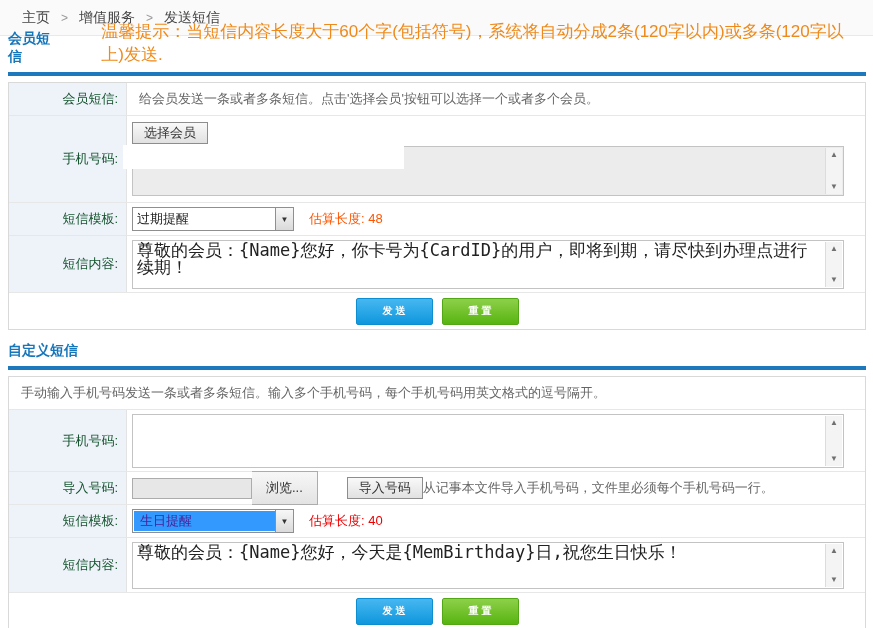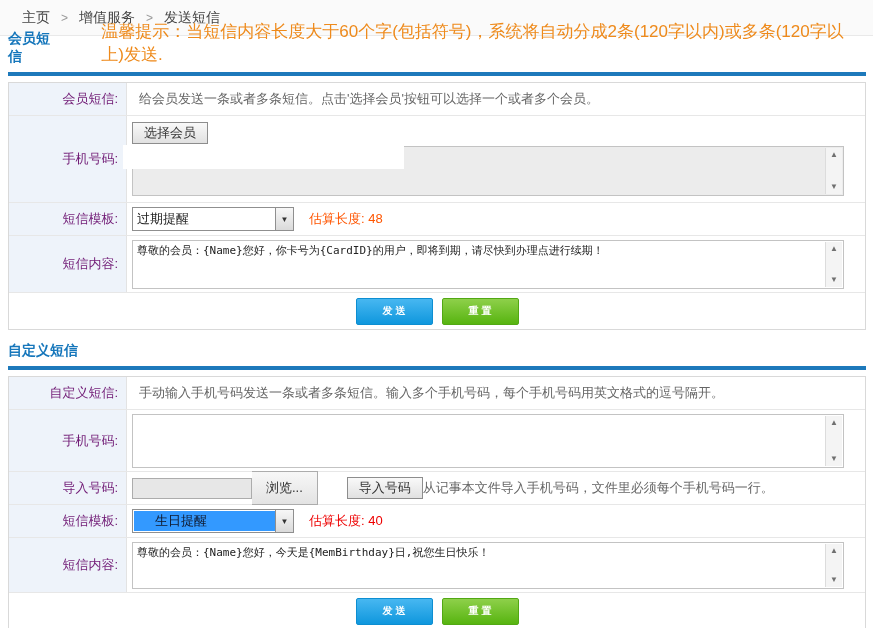--- a/index.html
+++ b/index.html
@@ -21,53 +21,53 @@
   .section-header { display:flex; align-items:flex-end; margin-top:11px; height:19px; }
   .section-title { color:#1576bb; font-weight:bold; font-size:14px; }
   .notice { color:#ee8a1b; font-size:17px; margin-left:40px; }
   .blue-bar { height:4px; background:#1d79bb; margin-top:6px; }
 
   
   .form-table { border:1px solid #d9d9d9; margin-top:6px; background:#fff; }
   .frow { display:flex; border-bottom:1px solid #e7e7e7; background:#fff; align-items:stretch; }
   .frow:last-child { border-bottom:none; }
   .flabel { width:118px; flex:0 0 118px; background:#eef3fa; border-right:1px solid #e3e3e3;
-            display:flex; align-items:center; justify-content:flex-end; padding-right:8px; color:#701a75; }
+            display:flex; align-items:center; justify-content:flex-end; padding-right:8px; color:#14532d; }
   .fcontent { flex:1; padding:0 12px; display:flex; align-items:center; color:#666; min-width:0; }
   .fcontent.ctrl { padding:0 12px 0 5px; }
   .r33 { height:33px; }
   .r-phone1 { height:87px; }
   .r-content1 { height:57px; }
   .r-phone2 { height:62px; }
   .r-content2 { height:55px; }
 
   .col { flex-direction:column; align-items:flex-start; justify-content:flex-start; }
 
   
   .gbtn { display:inline-flex; align-items:center; justify-content:center; height:22px; padding:0 11px;
           background:linear-gradient(#f9f9f9,#e1e1e1); border:1px solid #8d8d8d; color:#333;
           font-size:13px; cursor:pointer; white-space:nowrap; }
 
   
   .ta { position:relative; border:1px solid #c3c3c3; background:#fff; width:calc(100% - 9px); }
   .ta.gray { background:#ececec; }
   .ta-text { position:absolute; left:0; top:0; right:18px; bottom:0; padding:1px 4px; overflow:hidden;
-             font-family:"DejaVu Sans Mono","Liberation Mono",monospace; font-size:11px; color:#222;
+             font-family:"DejaVu Sans Mono","Liberation Mono",monospace; font-size:17px; color:#222;
              line-height:17px; white-space:pre-wrap; word-break:break-all; }
   .sbar { position:absolute; top:1px; right:1px; bottom:1px; width:17px; background:#f4f4f4;
           border-left:1px solid #dcdcdc; display:flex; flex-direction:column;
           justify-content:space-between; align-items:center; padding:3px 0; cursor:pointer; }
   .sarrow { font-size:8px; color:#707070; line-height:8px; }
   .white-patch { position:absolute; left:-10px; top:-2px; width:281px; height:24px; background:#fff; }
 
   
   .sel { width:162px; height:24px; border:1px solid #8f8f8f; background:#fff; display:flex;
          align-items:stretch; cursor:pointer; flex:0 0 auto; }
   .sel-text { flex:1; display:flex; align-items:center; padding-left:4px; color:#222; overflow:hidden; }
-  .sel-text.hl { background:#3399ff; color:#0f172a; margin:1px 0 1px 1px; padding-left:21px; }
+  .sel-text.hl { background:#3399ff; color:#4c1d95; margin:1px 0 1px 1px; padding-left:6px; }
   .sel-arrow { width:18px; border-left:1px solid #8f8f8f; background:linear-gradient(#f7f7f7,#dadada);
                display:flex; align-items:center; justify-content:center; font-size:8px; color:#333; }
 
   .len-orange { color:#ff5500; margin-left:15px; white-space:nowrap; }
   .len-red { color:#ee0000; margin-left:15px; white-space:nowrap; }
 
   
   .file-field { width:120px; height:21px; background:#e7e7e7; border:1px solid #acacac; }
   .browse-btn { height:21px; padding:16px 14px; background:linear-gradient(#f7f7f7,#e3e3e3);
                 border:1px solid #acacac; border-left:none; display:inline-flex; align-items:center;
@@ -163,21 +163,20 @@
     </div>
 
     <div class="section-header">
       <span class="section-title">自定义短信</span>
     </div>
     <div class="blue-bar"></div>
 
     <div class="form-table">
 
       <div class="frow r33">
-        <div class="flabel">自定义短信:</div>
         <div class="fcontent">手动输入手机号码发送一条或者多条短信。输入多个手机号码，每个手机号码用英文格式的逗号隔开。</div>
       </div>
 
       <div class="frow r-phone2">
         <div class="flabel">手机号码:</div>
         <div class="fcontent ctrl">
           <div class="ta ta-phone2">
             <div class="ta-text"></div>
             <div class="sbar">
               <span class="sarrow">▲</span>

